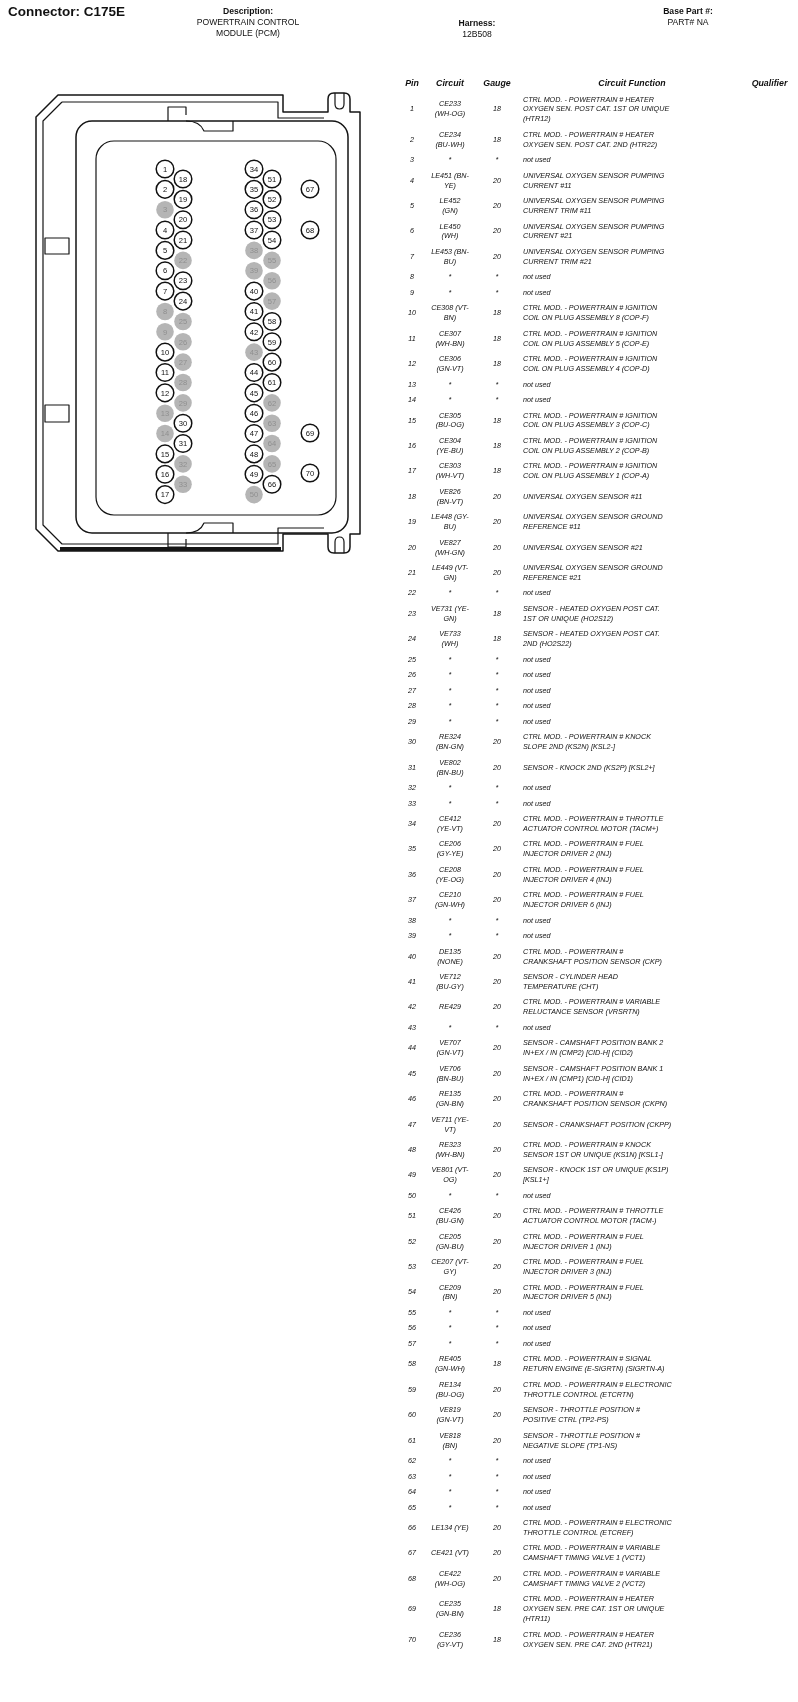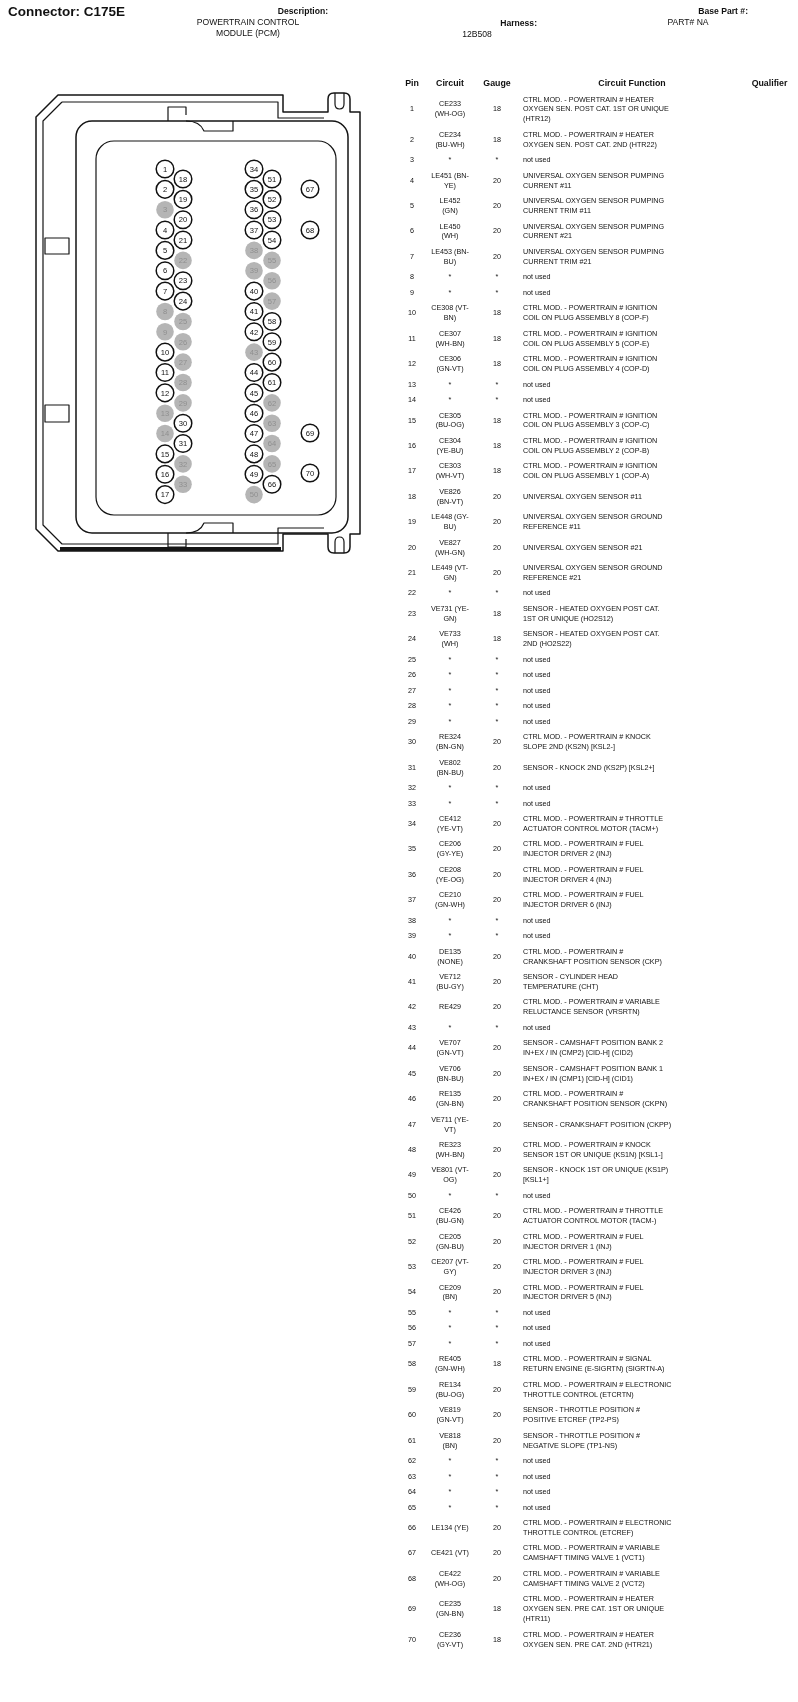--- a/index.html
+++ b/index.html
@@ -5,29 +5,29 @@
   html,body{margin:0;padding:0;}
   body{
     width:798px;height:1702px;position:relative;background:#ffffff;
     font-family:"Liberation Sans","DejaVu Sans",sans-serif;color:#111;
     overflow:hidden;
   }
   
   .page-header{position:absolute;left:0;top:0;width:798px;height:70px;}
   .hdr-title{position:absolute;left:8px;top:4px;font-size:13.5px;font-weight:bold;white-space:nowrap;}
   .hdr-block{position:absolute;text-align:center;font-size:8.6px;line-height:11px;}
-  .hdr-block .lbl{font-weight:bold;text-align:right;}
+  .hdr-block .lbl{font-weight:bold;}
   .hdr-desc{left:168px;top:6px;width:160px;}
   .hdr-harness{left:417px;top:18px;width:120px;}
   .hdr-base{left:628px;top:6px;width:120px;}
   
   .connector-figure{position:absolute;left:28px;top:85px;width:340px;height:492px;}
   .connector-figure svg{display:block;}
   
-  .pin-table{position:absolute;left:365px;top:78px;width:433px;}
+  .pin-table{position:absolute;left:365px;top:78px;width:433px;font-style:italic;}
   .t-head{display:flex;align-items:flex-start;font-weight:bold;font-size:8.8px;margin-bottom:4px;}
   .row{display:flex;align-items:center;font-size:7.2px;line-height:9.9px;
        padding:2.5px 0 2.5px 0;margin-bottom:.6px;}
   .row.cont{margin-top:5px;}
   .c-pin{width:28px;margin-left:33px;text-align:center;flex:none;}
   .c-circuit{width:48px;text-align:center;flex:none;}
   .c-gauge{width:34px;margin-left:6px;text-align:center;flex:none;}
   .c-func{width:218px;margin-left:9px;text-align:left;flex:none;}
   .c-qual{width:57px;text-align:center;flex:none;}
   .t-head .c-pin,.t-head .c-circuit,.t-head .c-gauge,.t-head .c-func,.t-head .c-qual{text-align:center;}
@@ -1323,21 +1323,21 @@
         </div>
         <div class="c-circuit">
           <div>VE819</div>
           <div>(GN-VT)</div>
         </div>
         <div class="c-gauge">
           <div>20</div>
         </div>
         <div class="c-func">
           <div>SENSOR - THROTTLE POSITION #</div>
-          <div>POSITIVE ETCREF (TP2-PS)</div>
+          <div>POSITIVE CTRL (TP2-PS)</div>
         </div>
         <div class="c-qual">
           <div></div>
         </div>
       </div>
       <div class="row">
         <div class="c-pin">
           <div>61</div>
         </div>
         <div class="c-circuit">

